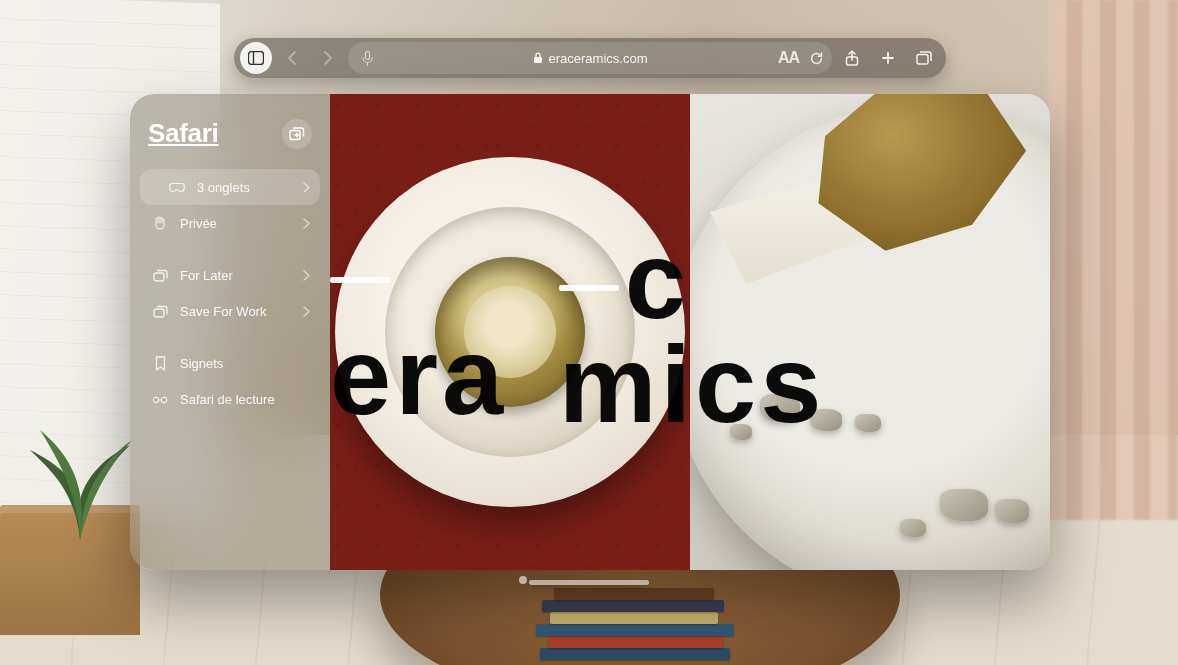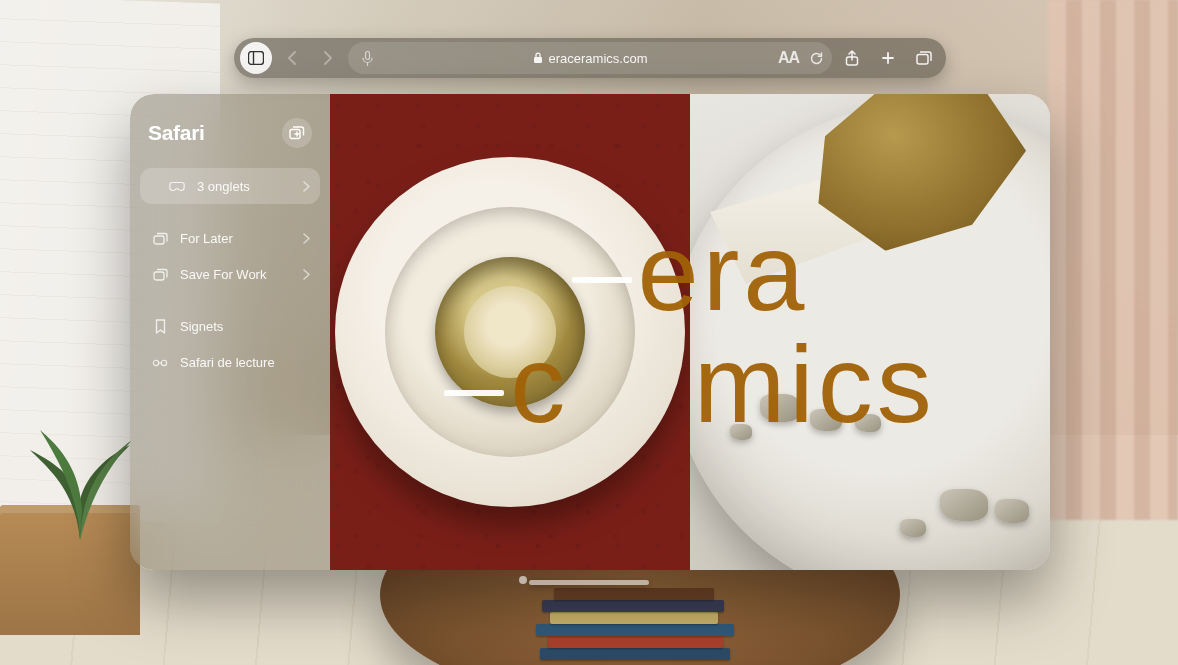--- a/index.html
+++ b/index.html
@@ -95,21 +95,21 @@
     width: 200px; height: 100%;
     background: rgba(120,112,96,0.45);
     backdrop-filter: blur(30px) saturate(120%);
     padding: 18px 10px;
     color: #fff;
   }
   .sidebar-head {
     display: flex; align-items: center; justify-content: space-between;
     padding: 6px 8px 20px 8px;
   }
-  .sidebar-title { font-size: 21px; font-weight: 700; letter-spacing: -0.3px; }
+  .sidebar-title { font-size: 26px; font-weight: 700; letter-spacing: -0.3px; text-decoration: underline; }
   .newtab-btn {
     width: 30px; height: 30px; border-radius: 50%;
     background: rgba(255,255,255,0.18);
     display: flex; align-items: center; justify-content: center;
   }
   .sb-section { margin-bottom: 16px; }
   .sb-item {
     display: flex; align-items: center; gap: 12px;
     height: 36px; padding: 0 12px;
     border-radius: 12px;
@@ -187,23 +187,23 @@
   .leaf {
     position:absolute; right: 30px; top: -30px; width: 220px; height: 190px;
     background: radial-gradient(ellipse at 40% 40%, #b79a4e 0%, #8d6e2b 60%, #5f4718 100%);
     clip-path: polygon(10% 50%, 35% 8%, 70% 0%, 100% 30%, 85% 75%, 50% 100%, 15% 85%);
     transform: rotate(15deg);
     filter: drop-shadow(0 6px 8px rgba(0,0,0,0.3));
   }
 
   .wordmark {
     position: absolute; left: 0; right: 0; top: 0; bottom: 0;
-    display:flex; flex-direction:column; justify-content:center; align-items:center;
-    color: #a16207; opacity: 0.95;
-    font-weight: 400;
+    display:flex; flex-direction:row; justify-content:center; align-items:center;
+    color: #000000; opacity: 0.95;
+    font-weight: 700;
     pointer-events: none;
   }
   .wordmark .line1 { font-size: 110px; letter-spacing: 4px; line-height: 0.95; transform: translateY(-8px);}
   .wordmark .line2 { font-size: 110px; letter-spacing: 4px; line-height: 0.95; }
   .wordmark .dash { display:inline-block; width: 60px; height: 6px; background:#fff; vertical-align: middle; margin-right: 6px; border-radius: 2px;}
 
   .grabber {
     position:absolute; left: 50%; top: 580px; transform: translateX(-50%);
     width: 120px; height: 5px; border-radius: 3px;
     background: rgba(255,255,255,0.55);
@@ -326,20 +326,33 @@
               <path d="M1 3 Q1 1 4 1 H14 Q17 1 17 3 V7 Q17 10 13.5 10 Q11 10 10 8 H8 Q7 10 4.5 10 Q1 10 1 7 Z" fill="none" stroke="currentColor" stroke-width="1.3"></path>
             </svg>
         </span>
         <span>3 onglets</span>
         <span class="chev">
           <svg width="7" height="11" viewBox="0 0 7 11">
               <path d="M1 1 l5 4.5 l-5 4.5" fill="none" stroke="currentColor" stroke-width="1.6" stroke-linecap="round" stroke-linejoin="round"></path>
             </svg>
         </span>
       </div>
+      <div class="sb-item">
+        <span class="sb-icon">
+          <svg width="14" height="16" viewBox="0 0 14 16">
+              <path d="M3 9 V4 a1 1 0 0 1 2 0 V8 M5 8 V3 a1 1 0 0 1 2 0 V8 M7 8 V3.5 a1 1 0 0 1 2 0 V8 M9 8 V5 a1 1 0 0 1 2 0 V10 a4 4 0 0 1 -8 0 V9" fill="none" stroke="currentColor" stroke-width="1.1" stroke-linecap="round"></path>
+            </svg>
+        </span>
+        <span>Privée</span>
+        <span class="chev">
+          <svg width="7" height="11" viewBox="0 0 7 11">
+              <path d="M1 1 l5 4.5 l-5 4.5" fill="none" stroke="currentColor" stroke-width="1.6" stroke-linecap="round" stroke-linejoin="round"></path>
+            </svg>
+        </span>
+      </div>
     </div>
 
     <div class="sb-section">
       <div class="sb-item">
         <span class="sb-icon">
           <svg width="15" height="13" viewBox="0 0 15 13">
               <rect x="1" y="4" width="10" height="8" rx="2" fill="none" stroke="currentColor" stroke-width="1.3"></rect>
               <path d="M4 1.5 h8 a2 2 0 0 1 2 2 v6" fill="none" stroke="currentColor" stroke-width="1.3"></path>
             </svg>
         </span>

